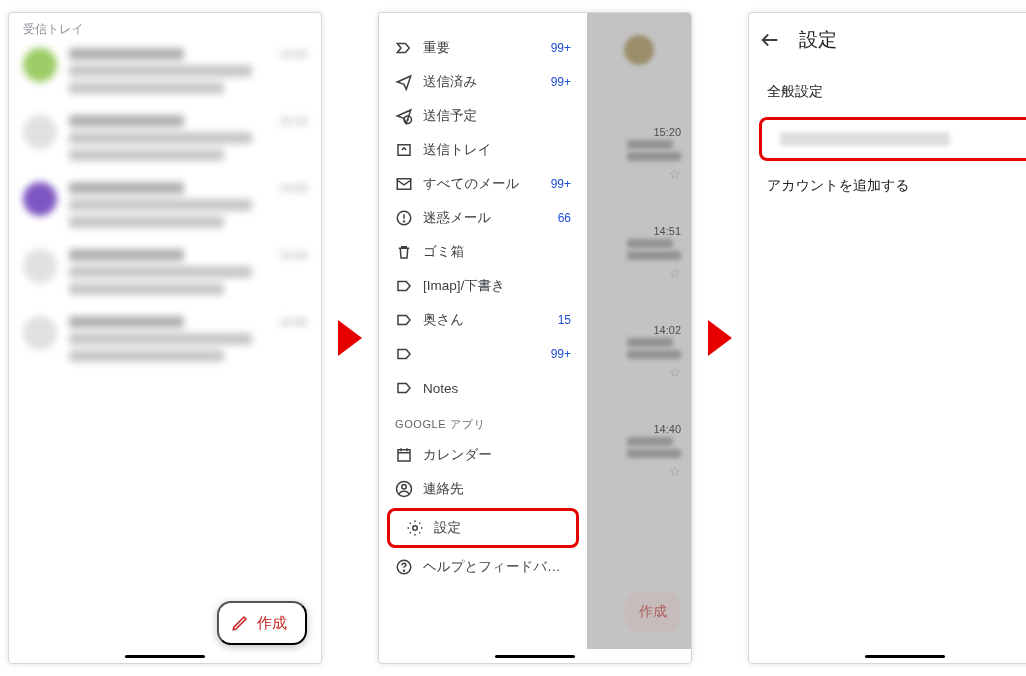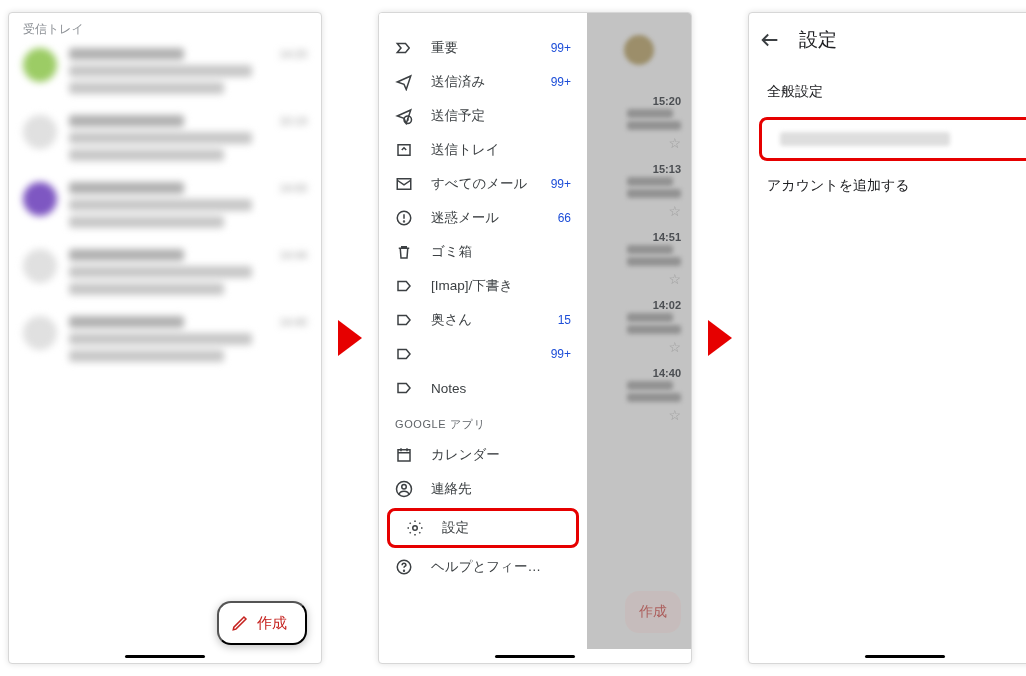--- a/index.html
+++ b/index.html
@@ -26,31 +26,31 @@
   .mi-body{flex:1;min-width:0;}
   .mi-line1,.mi-line2,.mi-line3{height:12px;border-radius:3px;background:#c7c7c7;margin-bottom:5px;}
   .mi-line1{width:58%;background:#b0b0b0;}
   .mi-line2{width:92%;}
   .mi-line3{width:78%;}
   .mi-time{font-size:11px;color:#999;}
   .compose{position:absolute;bottom:18px;right:14px;height:44px;padding:0 18px 0 12px;border-radius:14px;background:#fff;display:flex;align-items:center;gap:8px;box-shadow:0 2px 8px rgba(0,0,0,.25);font-size:15px;color:#c5221f;}
   
   .p2{flex:1;position:relative;}
   .drawer{position:absolute;left:0;top:0;bottom:0;width:208px;background:#fff;display:flex;flex-direction:column;padding-top:18px;}
-  .dr-item{display:flex;align-items:center;height:34px;padding:0 16px;gap:18px;font-size:13.5px;color:#3c4043;white-space:nowrap;}
+  .dr-item{display:flex;align-items:center;height:34px;padding:0 16px;gap:10px;font-size:13.5px;color:#3c4043;white-space:nowrap;}
   .dr-item .dr-ico{width:18px;display:flex;align-items:center;justify-content:center;}
   .dr-ico svg{stroke:#3c4043;}
   .dr-label{flex:1;overflow:hidden;text-overflow:ellipsis;}
   .dr-header{padding:12px 16px 6px;font-size:11px;letter-spacing:.6px;color:#5f6368;}
   .dr-item.settings{margin:2px 8px;border-radius:8px;}
   .settings.highlight{border-width:3px;}
   .p2-behind{position:absolute;right:0;top:0;bottom:0;width:104px;background:#f4f4f4;display:flex;flex-direction:column;padding-top:22px;}
   .p2-behind .avatar2{width:30px;height:30px;border-radius:50%;background:#c3b285;margin:0 auto 24px;filter:blur(2px);}
   .notif{display:flex;flex-direction:column;align-items:flex-end;padding:6px 10px;font-size:11px;color:#7b7b7b;gap:2px;}
-  .notif .t{font-weight:700;color:#5f6368;}
+  .notif .t{font-weight:400;color:#5f6368;margin-top:31px;}
   .notif .star{color:#c7c7c7;font-size:14px;}
   .notif .lines span{display:block;height:9px;background:#b7b7b7;border-radius:3px;margin-bottom:3px;filter:blur(2px);}
   .scrim{position:absolute;inset:0;left:208px;background:rgba(0,0,0,.2);}
   .compose2{position:absolute;bottom:16px;right:10px;height:42px;border-radius:14px;background:#fce8e6;display:flex;align-items:center;padding:0 14px;font-size:14px;color:#c5221f;opacity:.6;}
   
   .p3-header{display:flex;align-items:center;height:54px;padding:0 10px;gap:18px;}
   .p3-title{font-size:19px;font-weight:400;}
   .p3-spacer{flex:1;}
   .p3-list{flex:1;display:flex;flex-direction:column;padding:4px 0;}
   .p3-item{padding:12px 18px;font-size:14px;}
@@ -125,28 +125,20 @@
 
 <div class="arrow"></div>
 
 <div class="phone">
   <div class="p2">
     <div class="p2-behind">
       <div class="avatar2"></div>
       <div id="behind-list">
           <div class="notif">
             <span class="t">15:20</span>
-            <div class="lines">
-              <span style="width:46px"></span>
-              <span style="width:54px"></span>
-            </div>
-            <span class="star">☆</span>
-          </div>
-          <div class="notif">
-            <span class="t">15:13</span>
             <div class="lines">
               <span style="width:46px"></span>
               <span style="width:54px"></span>
             </div>
             <span class="star">☆</span>
           </div>
           <div class="notif">
             <span class="t">14:51</span>
             <div class="lines">
               <span style="width:46px"></span>

